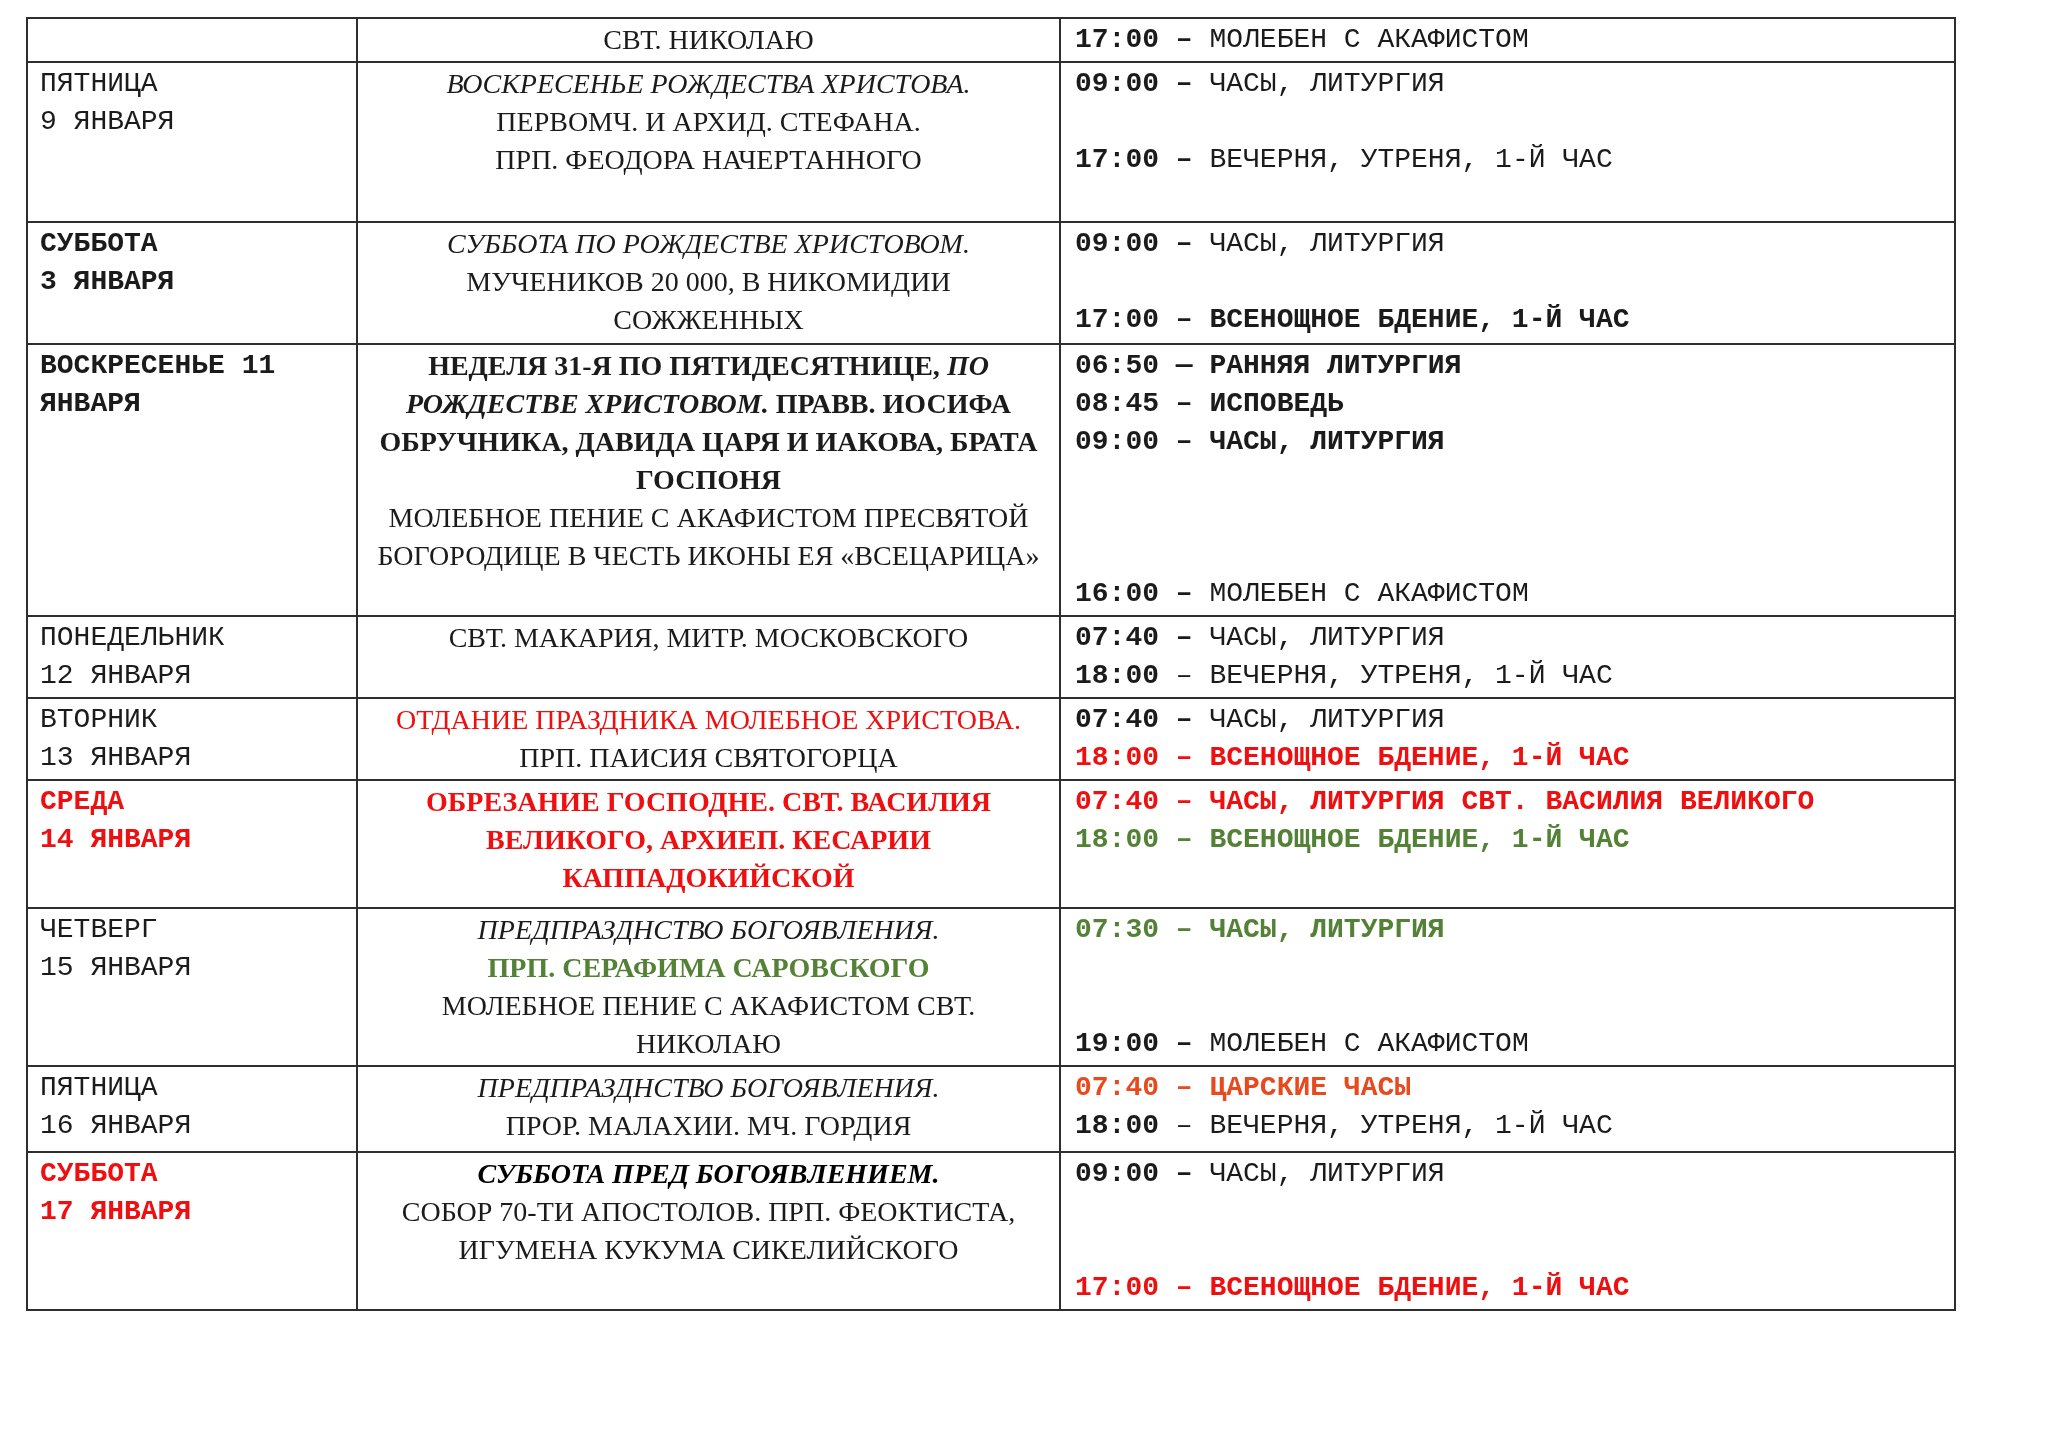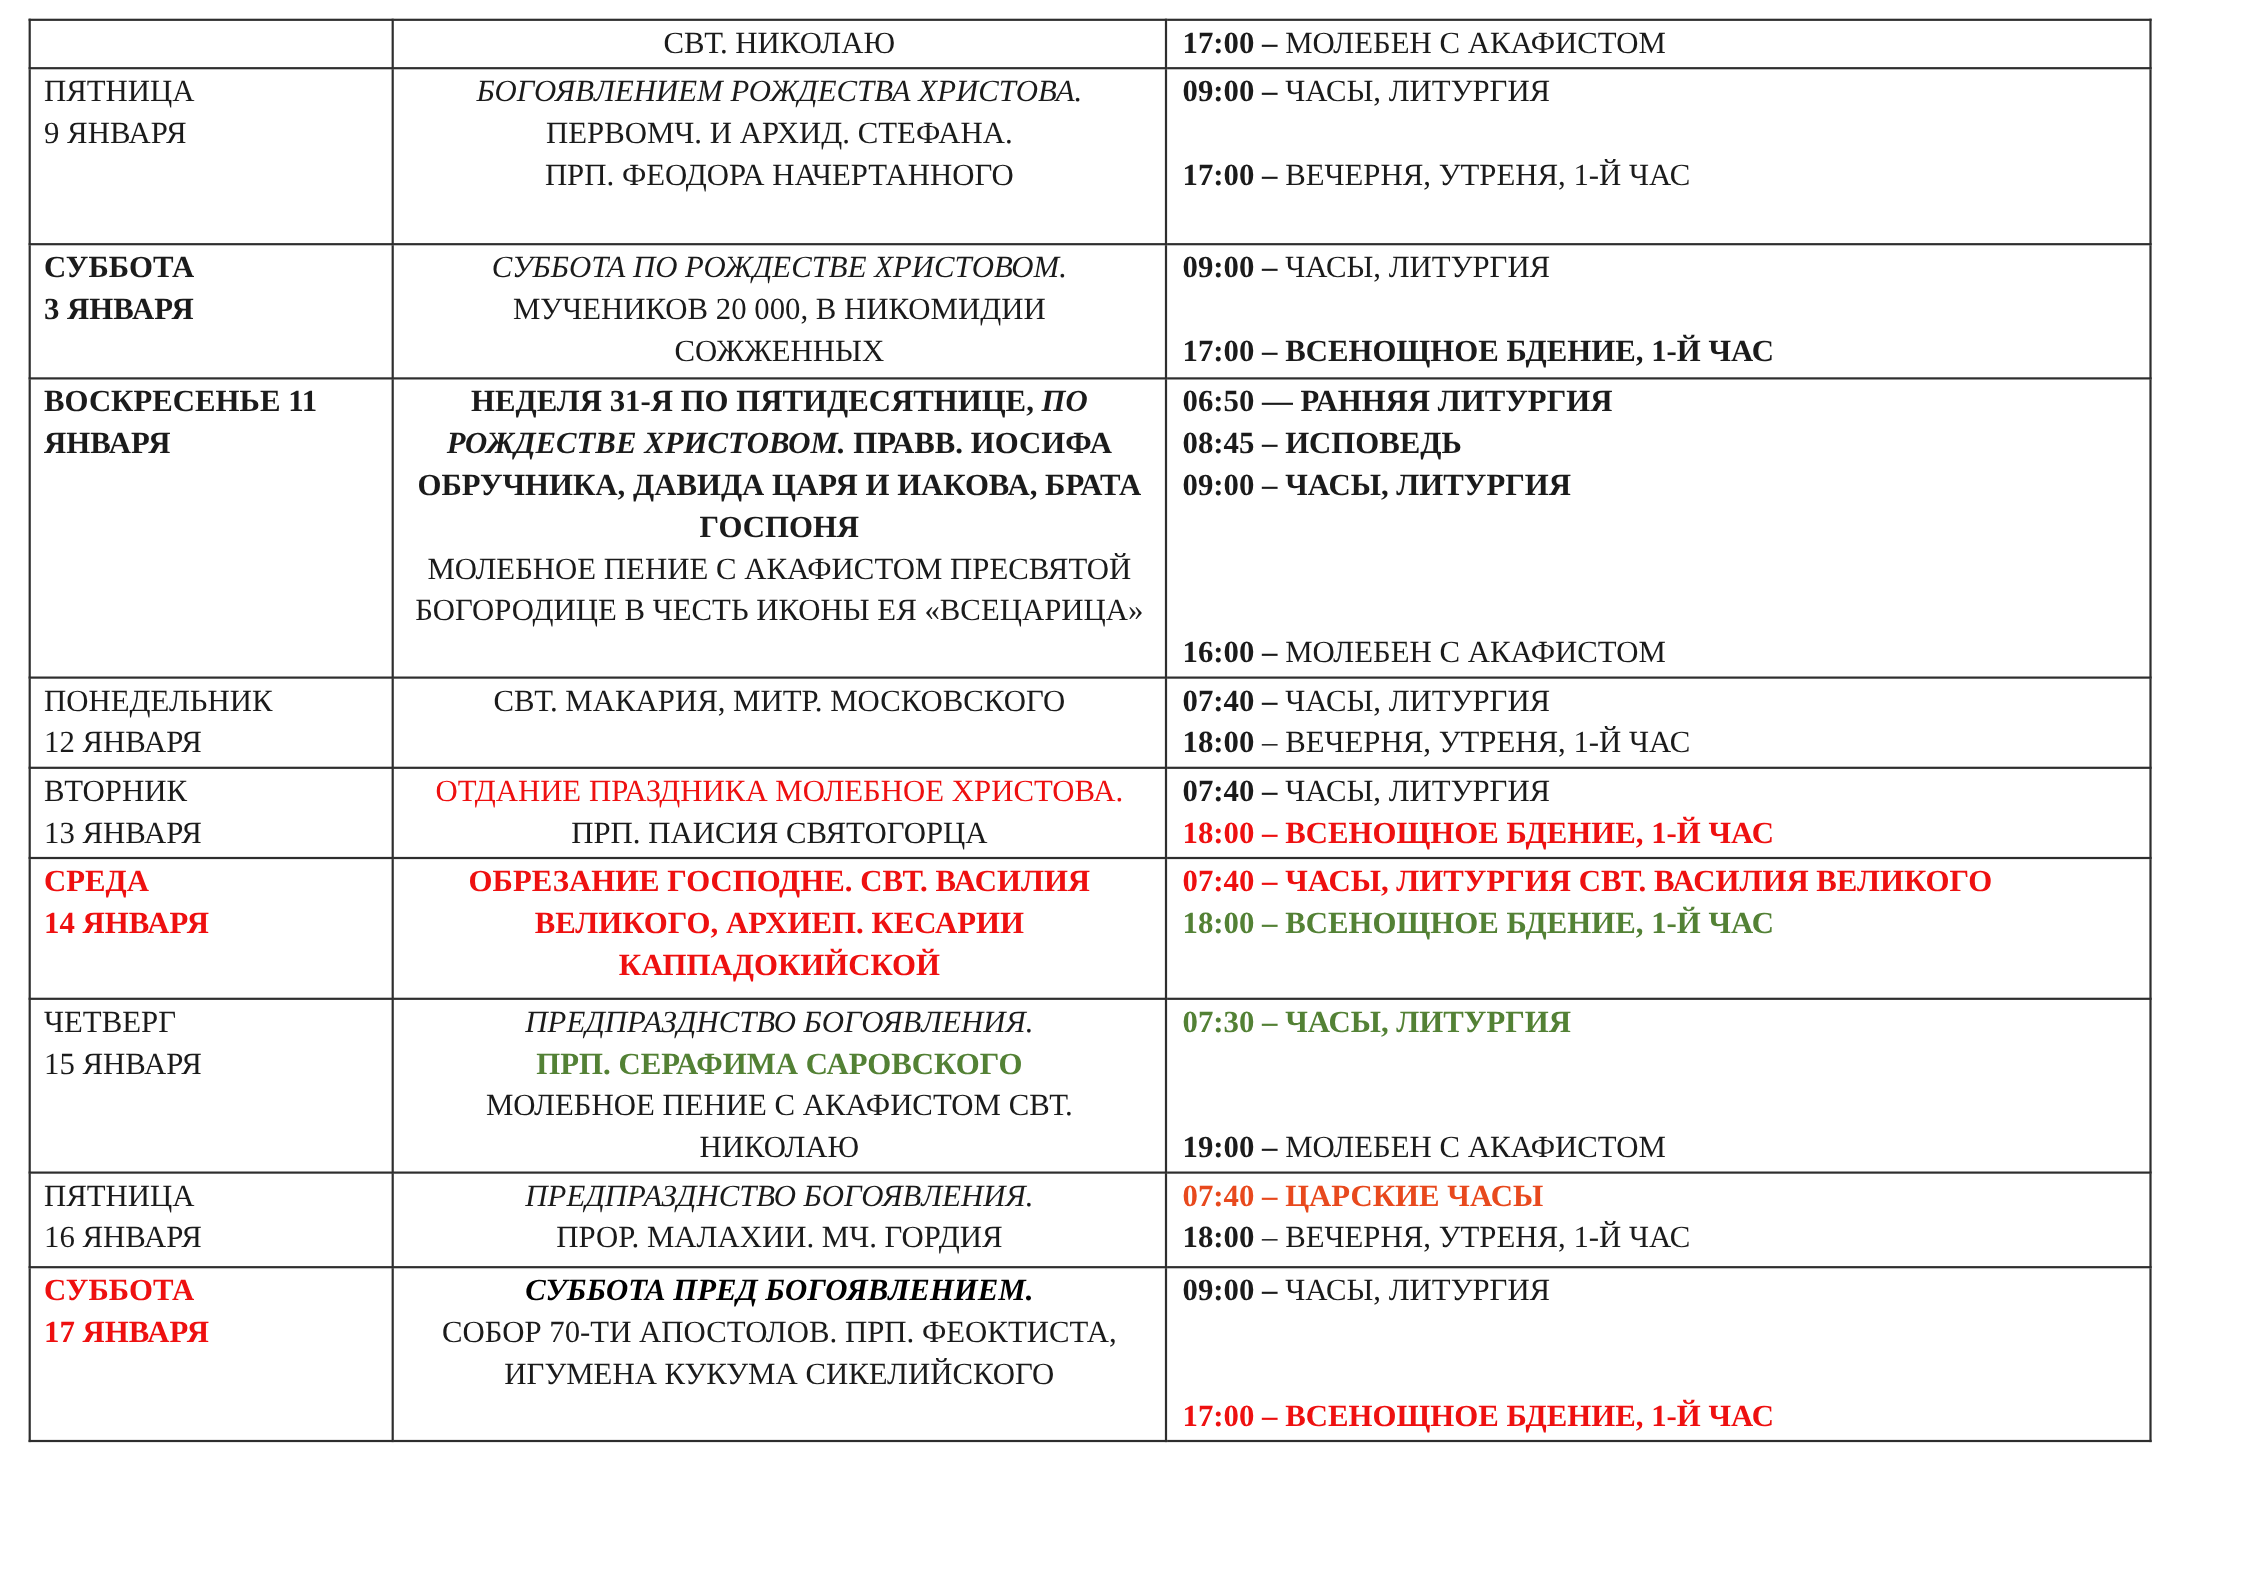--- a/index.html
+++ b/index.html
@@ -14,21 +14,21 @@
   }
   td{
     border:2px solid #2e2e2e;
     vertical-align:top;
     font-size:28px;line-height:38px;
     overflow:hidden;
   }
   td.day-cell{padding:2px 8px 2px 12px;text-align:left;}
   td.feast-cell{padding:2px 12px;text-align:center;}
   td.svc-cell{padding:2px 10px 2px 14px;text-align:left;}
-  .line{min-height:38px;white-space:nowrap;}
+  .line{min-height:38px;white-space:nowrap;font-family:Liberation Mono, monospace;}
   .para{margin:0;}
   .b{font-weight:bold;}
   .i{font-style:italic;}
 </style>
 </head>
 <body>
 
 <table class="schedule">
   <colgroup>
       <col style="width: 330px;">
@@ -44,21 +44,21 @@
         <td class="svc-cell">
           <div class="line"><span class="b">17:00 –</span><span> МОЛЕБЕН С АКАФИСТОМ</span></div>
         </td>
       </tr>
       <tr style="height: 160px;">
         <td class="day-cell" style="color: rgb(27, 27, 27);">
           <div class="line">ПЯТНИЦА</div>
           <div class="line">9 ЯНВАРЯ</div>
         </td>
         <td class="feast-cell">
-          <div class="para"><span class="i">БОГОЯВЛЕНИЕМ РОЖДЕСТВА ХРИСТОВА.</span></div>
+          <div class="para"><span class="i">ВОСКРЕСЕНЬЕ РОЖДЕСТВА ХРИСТОВА.</span></div>
           <div class="para"><span>ПЕРВОМЧ. И АРХИД. СТЕФАНА.</span></div>
           <div class="para"><span>ПРП. ФЕОДОРА НАЧЕРТАННОГО</span></div>
         </td>
         <td class="svc-cell">
           <div class="line"><span class="b">09:00 –</span><span> ЧАСЫ, ЛИТУРГИЯ</span></div>
           <div class="line">&nbsp;</div>
           <div class="line"><span class="b">17:00 –</span><span> ВЕЧЕРНЯ, УТРЕНЯ, 1-Й ЧАС</span></div>
         </td>
       </tr>
       <tr style="height: 122px;">

